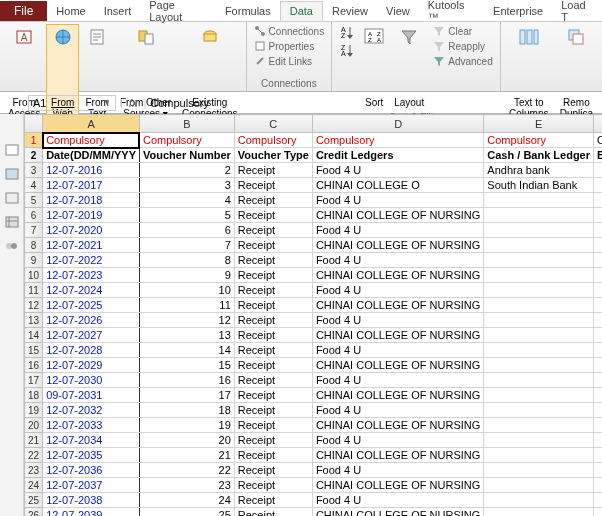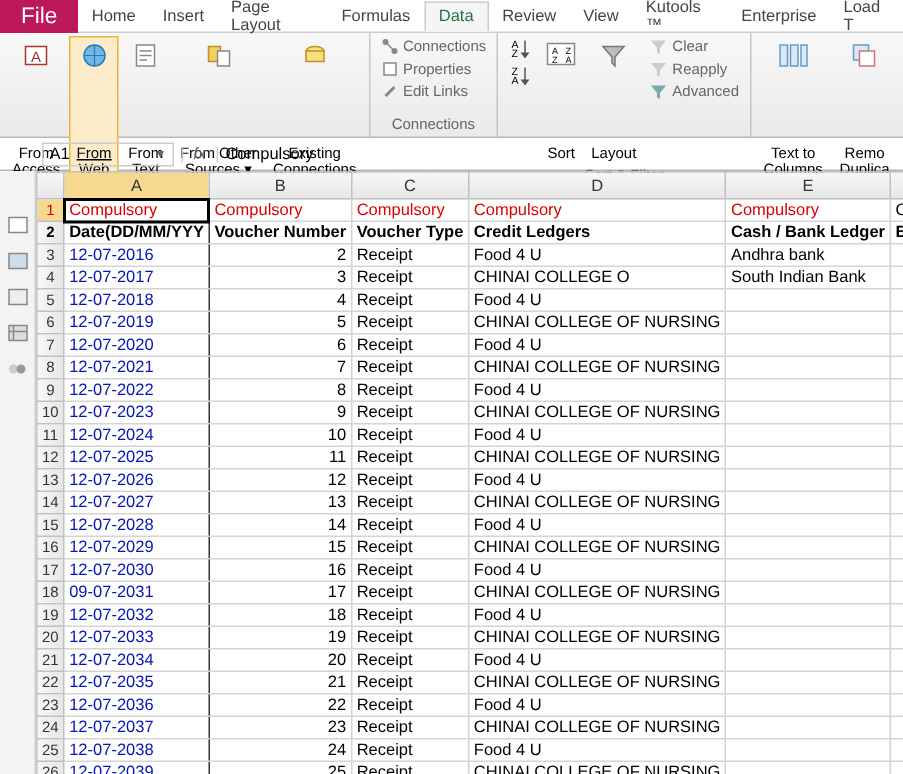--- a/index.html
+++ b/index.html
@@ -1,20 +1,20 @@
 <!DOCTYPE html>
 <html><head>
 <meta charset="utf-8">
 <style>
   * { box-sizing: border-box; margin: 0; padding: 0; font-family: "Segoe UI", Tahoma, sans-serif; }
   body { background: #fff; width: 602px; height: 516px; overflow: hidden; font-size: 11px; }
   
   
   .tabs { display: flex; background: #fff; border-bottom: 1px solid #ccc; height: 22px; align-items: center; }
-  .file-tab { background: #be185d; color: #fff; padding: 3px 14px; font-size: 15px; cursor: pointer; }
+  .file-tab { background: #7f1d1d; color: #fff; padding: 3px 14px; font-size: 12px; cursor: pointer; }
   .tab { padding: 3px 9px; font-size: 11px; color: #444; cursor: pointer; }
   .tab.active { background: #f5f5f5; border: 1px solid #ccc; border-bottom: 1px solid #f5f5f5; margin-bottom: -1px; color: #217346; }
   
   
   .ribbon { display: flex; background: linear-gradient(#f8f8f8, #eaeaea); height: 70px; border-bottom: 1px solid #b5b5b5; }
   .group { border-right: 1px solid #c5c5c5; display: flex; flex-direction: column; padding: 2px 4px 1px; }
   .group-items { display: flex; flex: 1; align-items: flex-start; gap: 2px; }
   .group-label { text-align: center; font-size: 10px; color: #666; padding: 1px 0; }
   .btn-big { display: flex; flex-direction: column; align-items: center; justify-content: center; padding: 2px 3px; cursor: pointer; gap: 2px; border: 1px solid transparent; }
   .btn-big.sel { border: 1px solid #f0b43a; background: #fdecc9; text-decoration: underline; }

